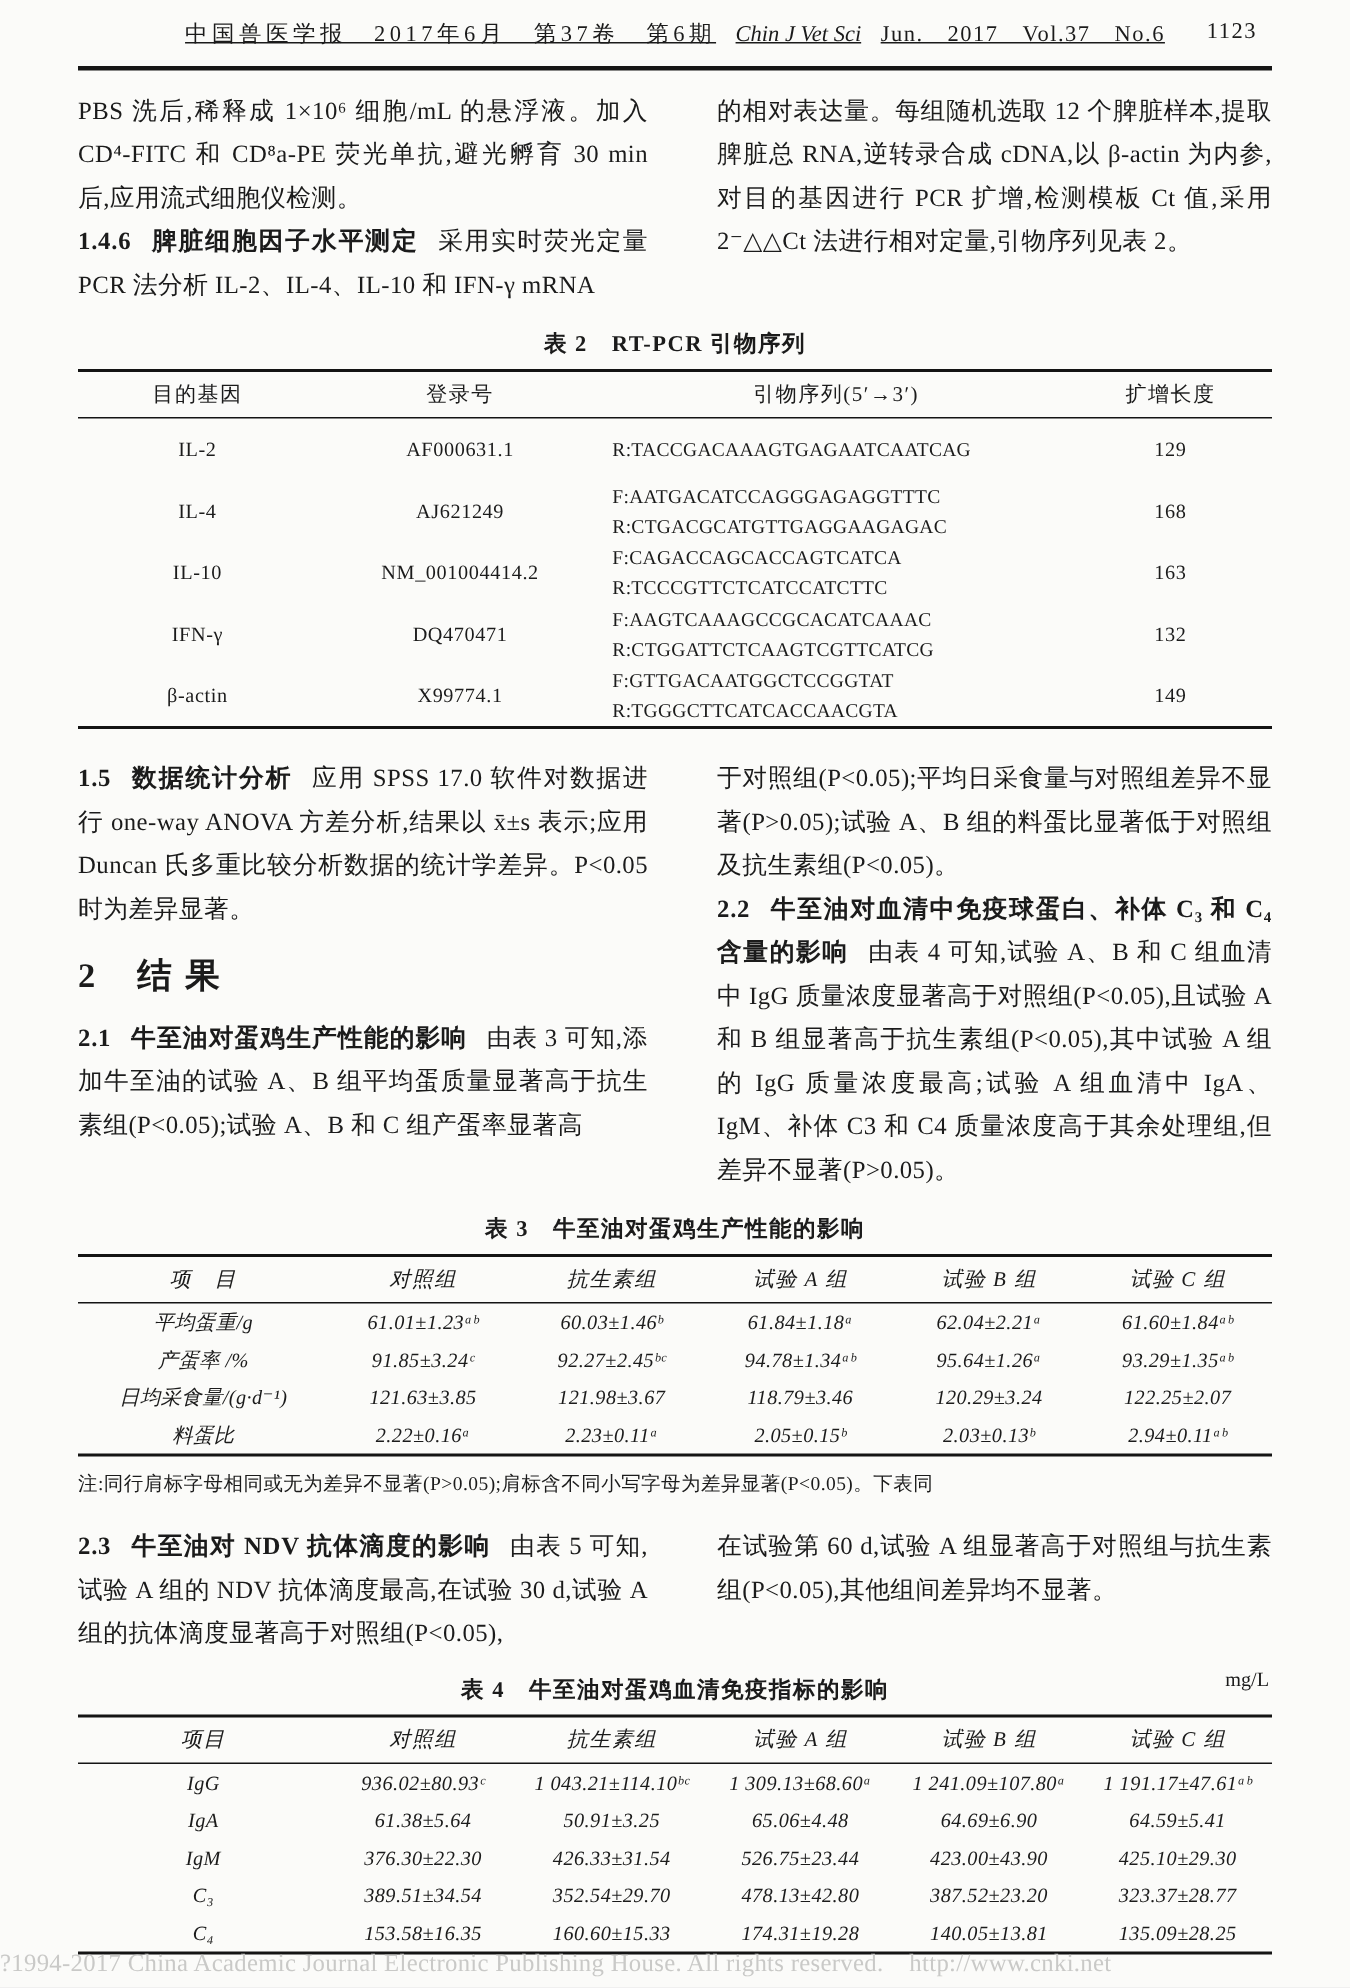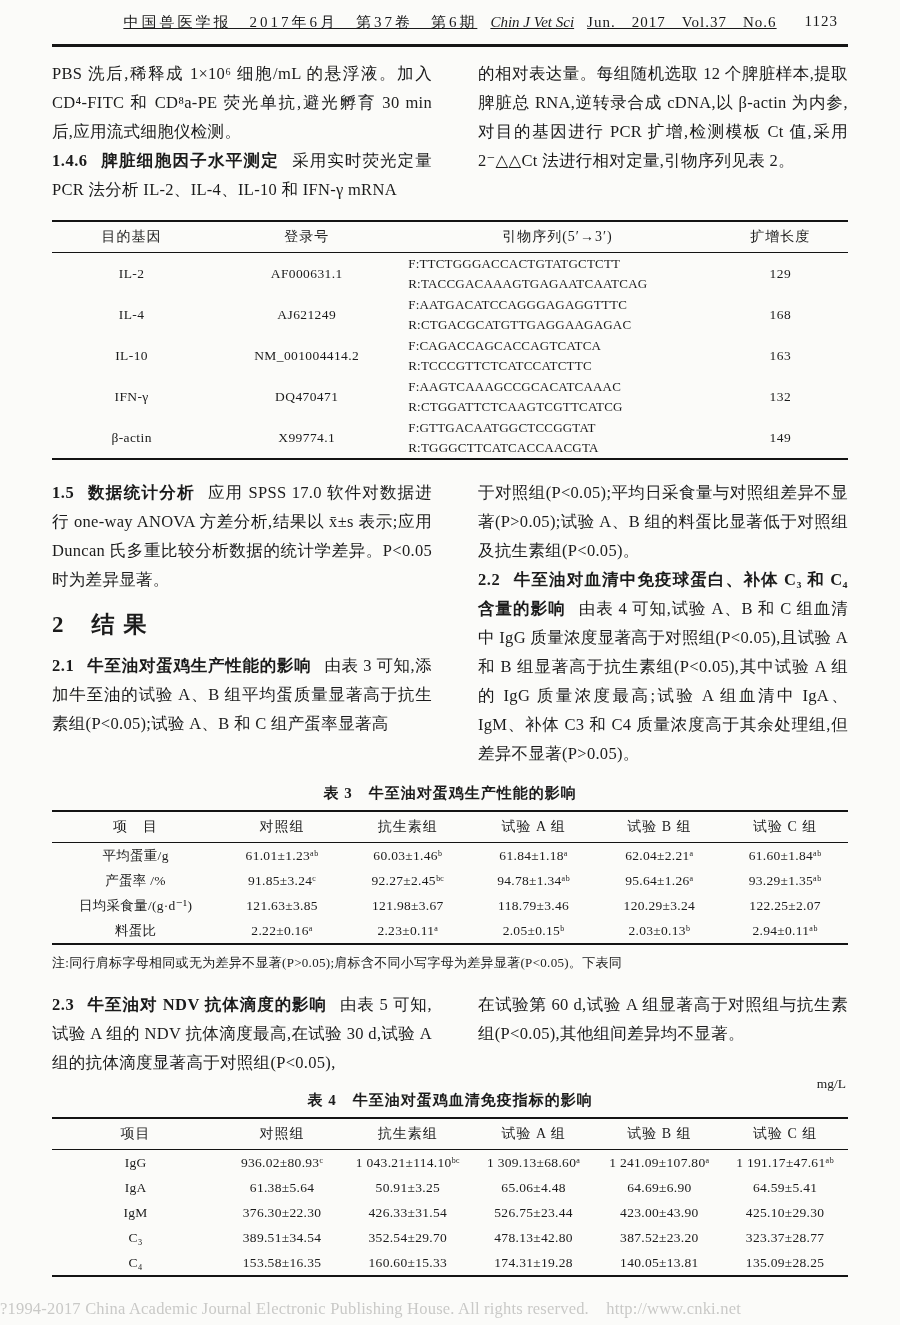--- a/index.html
+++ b/index.html
@@ -26,29 +26,29 @@
   p.para{margin:0;}
   b.lead{padding-right:13px;letter-spacing:.5px;}
   b.lead:last-of-type{padding-right:13px;}
   .h2row{font-size:23px;font-weight:bold;margin:16px 0 12px 0;letter-spacing:2px;}
   .h2row .h2num{padding-right:26px;}
   .h2row .h2t{letter-spacing:9px;}
 
   
   .tblwrap{margin-top:16px;}
   .tbl-title{position:relative;text-align:center;font-weight:bold;font-size:15px;letter-spacing:1px;margin-bottom:7px;}
-  .tbl-unit{position:absolute;right:2px;bottom:18px;font-weight:normal;font-size:13.5px;letter-spacing:0;}
+  .tbl-unit{position:absolute;right:2px;bottom:8px;font-weight:normal;font-size:13.5px;letter-spacing:0;}
   .tbl{border-top:2.5px solid #141414;border-bottom:2.5px solid #141414;}
   .thead{border-bottom:1.5px solid #141414;font-size:14px;}
   .t2-grid{display:grid;grid-template-columns:20% 24% 39% 17%;align-items:center;}
   .t2-head-cell{text-align:center;padding:6px 0;letter-spacing:1px;}
   .t2-row{min-height:41px;font-size:13.5px;}
   .t2-cell{text-align:center;letter-spacing:.4px;}
   .t2-primer{text-align:left;padding-left:6px;line-height:20px;font-size:13px;letter-spacing:.2px;}
-  .t-grid{display:grid;grid-template-columns:21% 15.8% 15.8% 15.8% 15.8% 15.8%;align-items:center;}
+  .t-grid{display:grid;grid-template-columns:21% 15.8% 15.8% 15.8% 15.8% 15.8%;align-items:center;font-style:italic;}
   .t-head-cell{text-align:center;padding:6px 0;letter-spacing:1px;}
   .t-row{min-height:25px;font-size:13.5px;}
   .t-cell{text-align:center;letter-spacing:.3px;}
   .tbl-note{font-size:13px;letter-spacing:.3px;margin-top:9px;}
 
   
   .footer{
     position:absolute;left:0;bottom:6px;width:100%;
     color:#c9c9c7;font-size:16.5px;white-space:pre;letter-spacing:.2px;
   }
@@ -73,33 +73,33 @@
       <div class="col">
         <p class="para">PBS 洗后,稀释成 1×10⁶ 细胞/mL 的悬浮液。加入 CD⁴-FITC 和 CD⁸a-PE 荧光单抗,避光孵育 30 min 后,应用流式细胞仪检测。</p>
         <p class="para"><b class="lead">1.4.6</b><b class="lead">脾脏细胞因子水平测定</b><span>采用实时荧光定量 PCR 法分析 IL-2、IL-4、IL-10 和 IFN-γ mRNA</span></p>
       </div>
       <div class="col r">
         <p class="para">的相对表达量。每组随机选取 12 个脾脏样本,提取脾脏总 RNA,逆转录合成 cDNA,以 β-actin 为内参,对目的基因进行 PCR 扩增,检测模板 Ct 值,采用 2⁻△△Ct 法进行相对定量,引物序列见表 2。</p>
       </div>
     </div>
 
     <div class="tblwrap">
+      <div class="tbl-title">表 2　RT-PCR 引物序列</div>
       <div class="tbl">
         <div class="thead t2-grid">
           <div class="t2-head-cell">目的基因</div>
           <div class="t2-head-cell">登录号</div>
           <div class="t2-head-cell">引物序列(5′→3′)</div>
           <div class="t2-head-cell">扩增长度</div>
         </div>
 
         <div class="t2-grid t2-row">
           <div class="t2-cell">IL-2</div>
           <div class="t2-cell">AF000631.1</div>
           <div class="t2-primer">
-            <div>F:TTCTGGGACCACTGTATGCTCTT</div>
             <div>R:TACCGACAAAGTGAGAATCAATCAG</div>
           </div>
           <div class="t2-cell">129</div>
         </div>
 
         <div class="t2-grid t2-row">
           <div class="t2-cell">IL-4</div>
           <div class="t2-cell">AJ621249</div>
           <div class="t2-primer">
             <div>F:AATGACATCCAGGGAGAGGTTTC</div>

